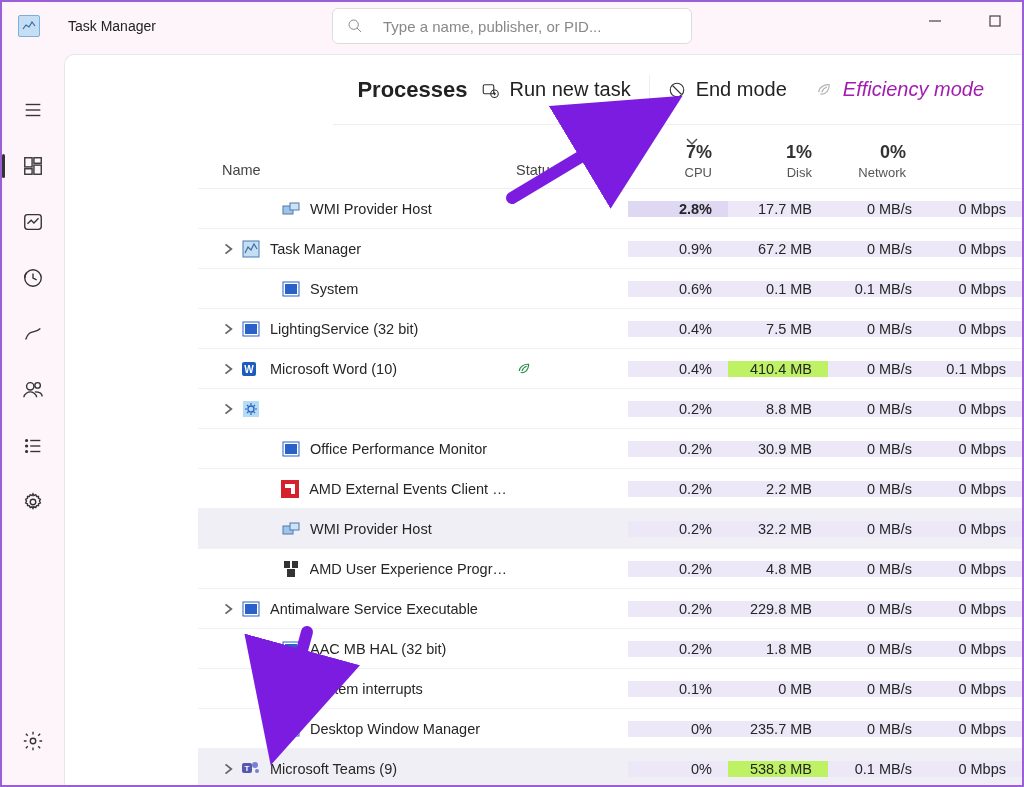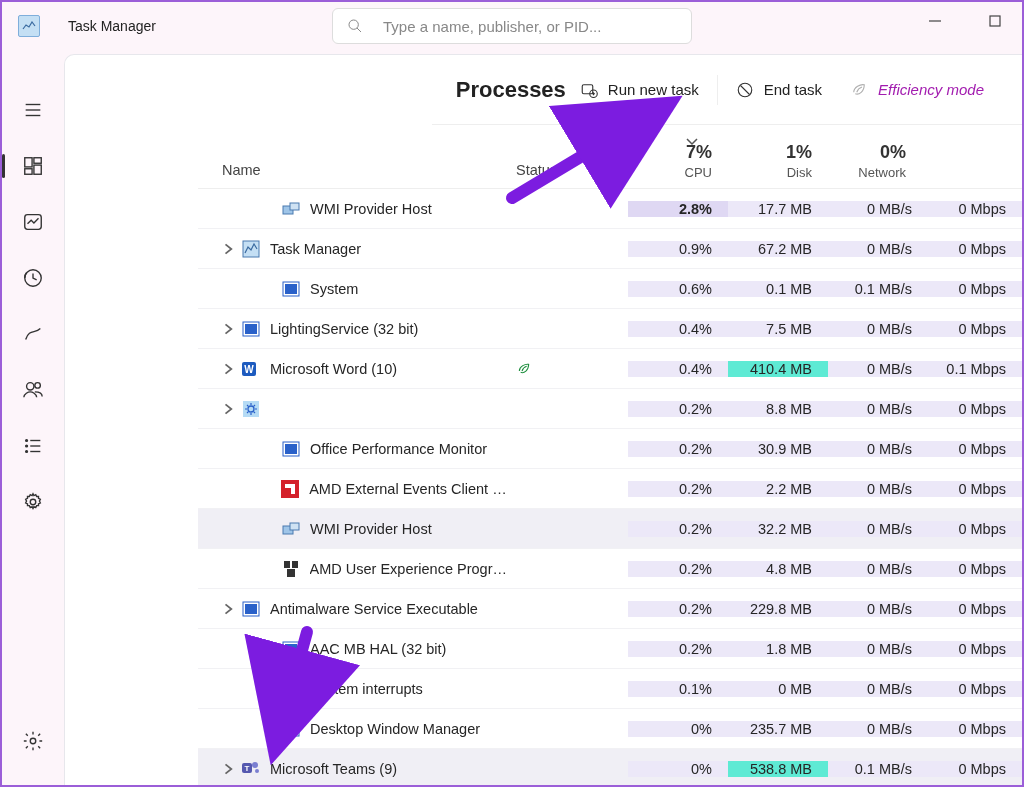--- a/index.html
+++ b/index.html
@@ -93,21 +93,21 @@
     display:flex; align-items:center;
     padding: 0 24px;
     border-bottom: 1px solid #eee;
   }
   .section-title {
     font-size: 22px; font-weight: 600; color: #222;
     flex:1;
   }
   .tbtn {
     display:flex; align-items:center; gap:10px;
-    font-size:15px; color:#222;
+    font-size:20px; color:#222;
     padding: 10px 14px;
     cursor:pointer;
   }
   .tbtn.disabled { color:#a21caf;font-style:italic; }
   .tbtn svg { width:18px; height:18px; stroke:#333; fill:none; stroke-width:1.5;}
   .tbtn.disabled svg { stroke:#b0b0b0; }
   .divider { width:1px; height:30px; background:#eee; margin:0 4px; }
 
   .grid {
     flex:1; overflow:hidden;
@@ -163,21 +163,21 @@
   .picon svg { width:18px; height:18px; }
   .rn { white-space:nowrap; overflow:hidden; text-overflow:ellipsis; }
   .c-status { width:120px; display:flex; align-items:center; padding-left:8px;}
   .leaf { width:16px; height:16px; }
   .c-metric {
     width:100px; text-align:right;
     padding-right:16px;
   }
   .c-metric.net { width:94px; }
   .hl-cpu  { background:#dfd8f3;font-weight:bold; }
-  .hl-mem  { background:#5eead4; }
+  .hl-mem  { background:#bef264; }
   .hl-l    { background:#ece8f8; }
 
   
   .arrow { position:absolute; pointer-events:none; }
   .arrow svg { overflow:visible; }
 </style>
 </head>
 <body>
 
 <div class="titlebar">
@@ -287,21 +287,21 @@
             <line x1="16" y1="17" x2="20" y2="17"></line>
           </svg>
         <span>Run new task</span>
       </div>
       <div class="divider"></div>
       <div class="tbtn">
         <svg viewBox="0 0 24 24">
             <circle cx="12" cy="12" r="9"></circle>
             <line x1="6" y1="6" x2="18" y2="18"></line>
           </svg>
-        <span>End task</span>
+        <span>End mode</span>
       </div>
       <div class="tbtn disabled">
         <svg viewBox="0 0 24 24">
             <path d="M5,15 C5,8 14,4 19,5 C19,14 12,19 7,17"></path>
             <path d="M9,15 C10,12 13,9 16,8"></path>
           </svg>
         <span>Efficiency mode</span>
       </div>
     </div>
 

